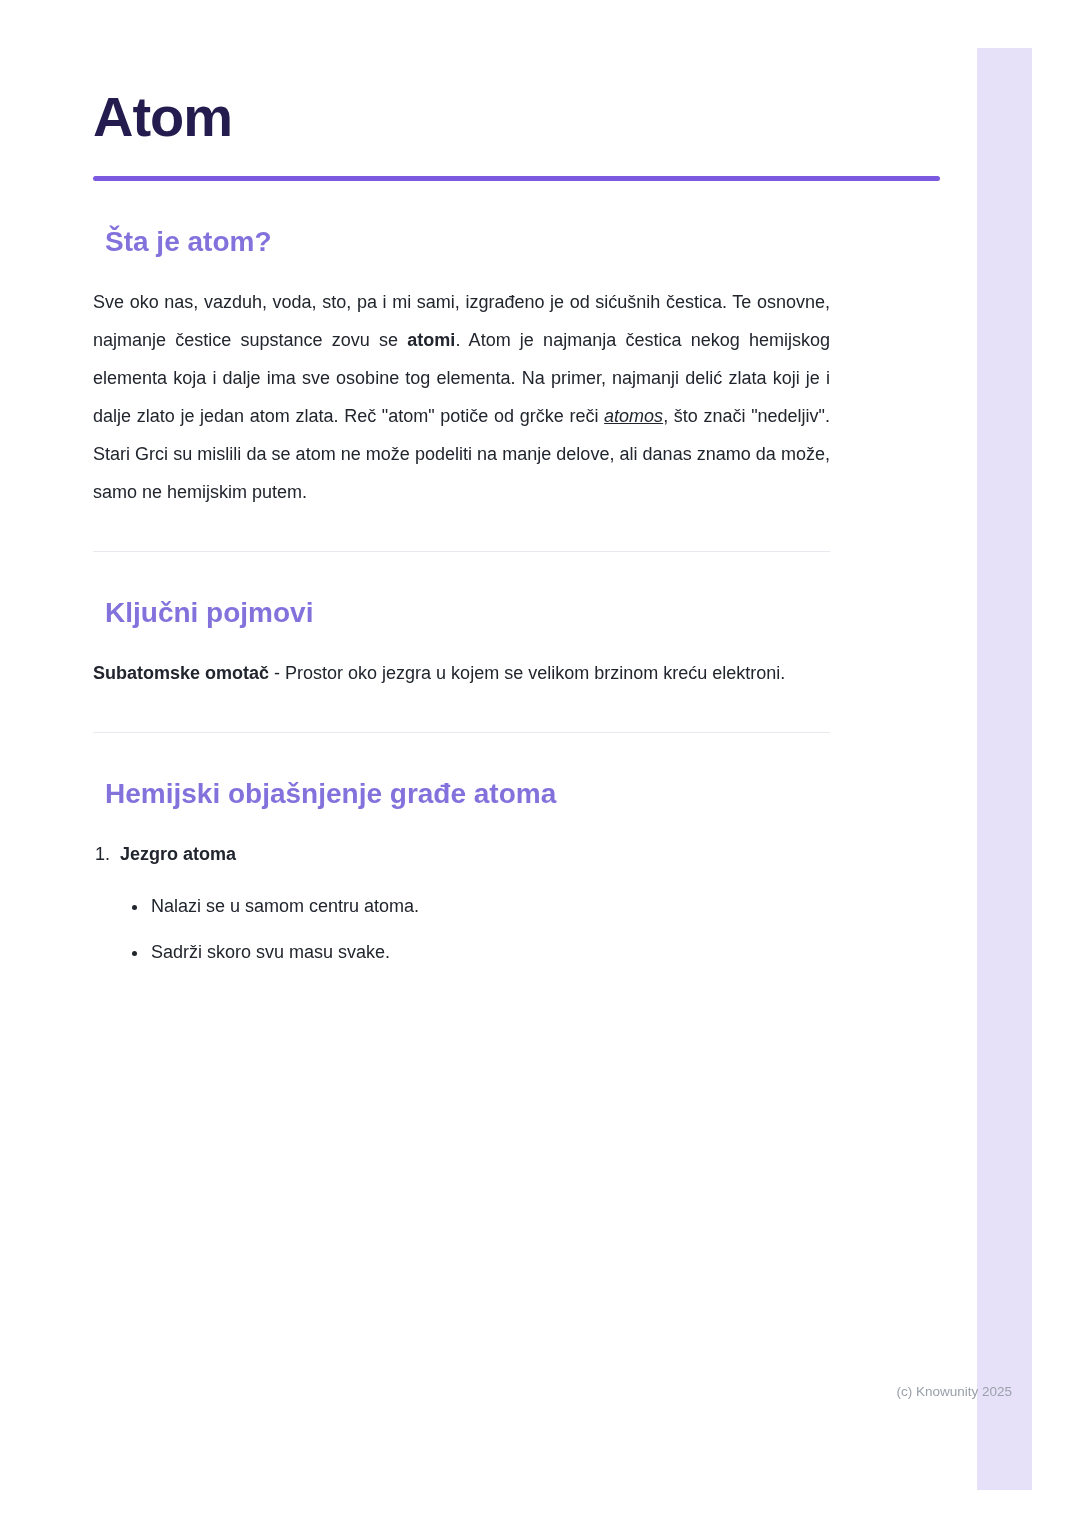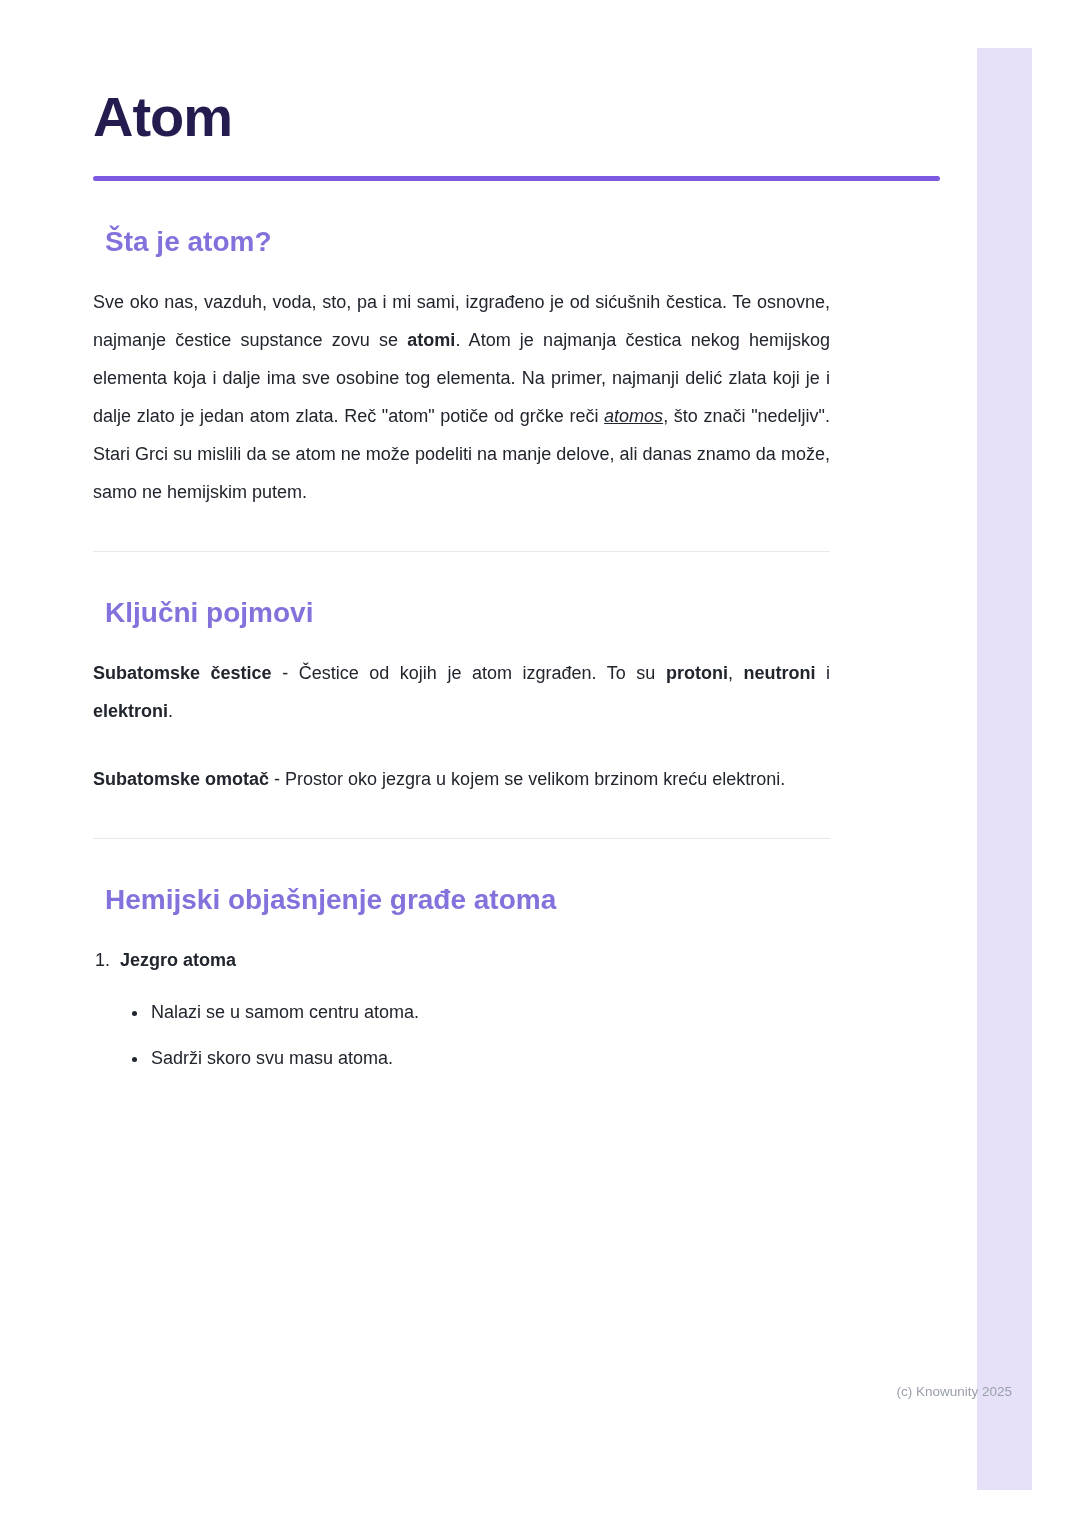--- a/index.html
+++ b/index.html
@@ -114,37 +114,36 @@
     <p class="para justify"><span>Sve oko nas, vazduh, voda, sto, pa i mi sami, izgrađeno je od sićušnih čestica. Te osnovne, najmanje čestice supstance zovu se </span><b>atomi</b><span>. Atom je najmanja čestica nekog hemijskog elementa koja i dalje ima sve osobine tog elementa. Na primer, najmanji delić zlata koji je i dalje zlato je jedan atom zlata. Reč "atom" potiče od grčke reči </span><i>atomos</i><span>, što znači "nedeljiv". Stari Grci su mislili da se atom ne može podeliti na manje delove, ali danas znamo da može, samo ne hemijskim putem.</span></p>
   </section>
 
   <hr class="divider">
 
   <section>
     <h2 class="section-heading">Ključni pojmovi</h2>
 
 
 
-    <p class="para justify"><b>Subatomske čestice</b><span> - Čestice od kojih je atom izgrađen. To su </span><b>protoni</b><span>, </span><b>neutroni</b><span> i </span><b>elektroni</b><span>.</span></p>
 
 
     <p class="para justify"><b>Subatomske omotač</b><span> - Prostor oko jezgra u kojem se velikom brzinom kreću elektroni.</span></p>
   </section>
 
   <hr class="divider">
 
   <section>
     <h2 class="section-heading">Hemijski objašnjenje građe atoma</h2>
 
 
     <div class="num-item">
       <span class="num">1.</span><span class="num-label">Jezgro atoma</span>
     </div>
 
     <ul class="bullets">
       <li>Nalazi se u samom centru atoma.</li>
-      <li>Sadrži skoro svu masu atoma.</li>
+      <li>Sadrži skoro svu masu svake.</li>
     </ul>
   </section>
 
 </div>
 
 <div class="footer-credit">(c) Knowunity 2025</div>
 
 </body></html>

